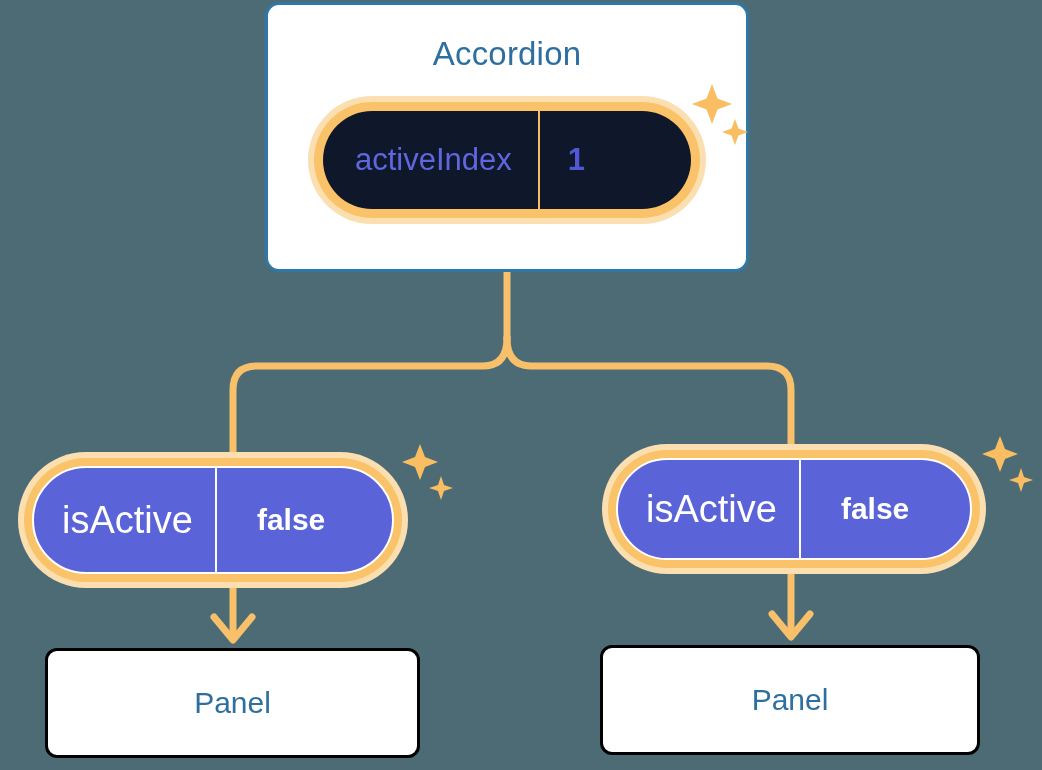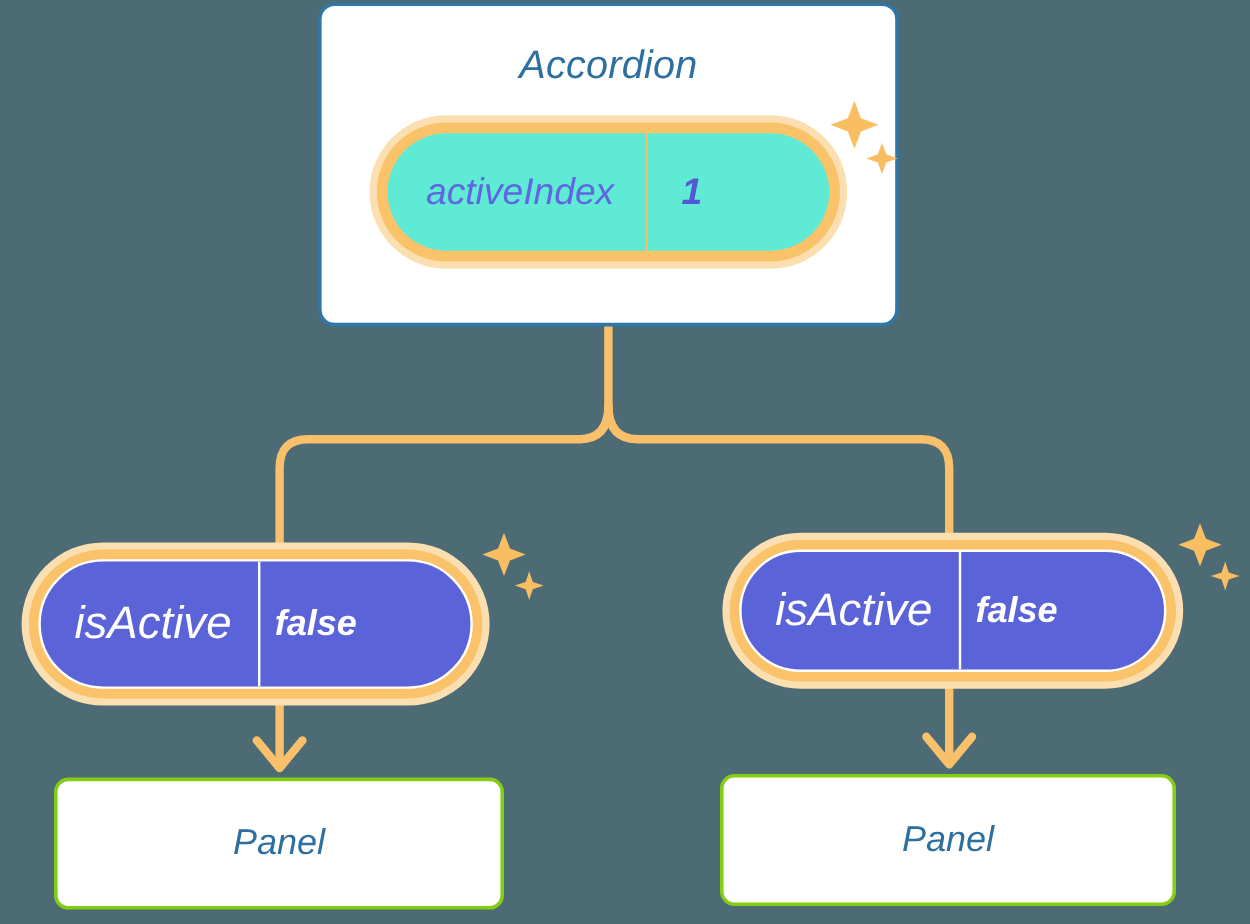--- a/index.html
+++ b/index.html
@@ -14,21 +14,20 @@
     background: #4d6b75;
     font-family: "Liberation Sans", "DejaVu Sans", sans-serif;
     position: relative;
   }
 
   #stage {
     position: absolute;
     inset: 0;
     width: 1042px;
     height: 770px;
-    font-style: italic;
   }
 
   
   #connectors {
     position: absolute;
     left: 0; top: 0;
     width: 1042px;
     height: 770px;
     z-index: 1;
     pointer-events: none;
@@ -90,21 +89,21 @@
     width: 100%;
     height: 100%;
     border-radius: 999px;
     display: flex;
     align-items: stretch;
     overflow: hidden;
   }
 
   
   #accordion-state .pill-inner {
-    background: #5eead4;
+    background: #0f172a;
   }
   #accordion-state .pill-ring { padding: 9px; }
 
   
   .pill-purple .pill-inner {
     background: #5b63d8;
     border: 2px solid #ffffff;
   }
 
   .pill-key, .pill-val {
@@ -132,21 +131,21 @@
 
   
   .pill-purple .pill-key {
     flex: 0 0 auto;
     padding: 0 22px 0 28px;
     font-size: 38px;
     color: #ffffff;
   }
   .pill-purple .pill-val {
     flex: 0 0 auto;
-    padding: 0 30px 0 12px;
+    padding: 0 30px 0 40px;
     font-size: 30px;
     font-weight: bold;
     color: #ffffff;
     border-left: 2px solid #ffffff;
   }
 
   #accordion-state {
     left: 308px;
     top: 96px;
     width: 398px;
@@ -164,21 +163,21 @@
     left: 602px;
     top: 444px;
     width: 384px;
     height: 130px;
   }
 
   
   .panel {
     position: absolute;
     background: #ffffff;
-    border: 3px solid #84cc16;
+    border: 3px solid #000000;
     border-radius: 12px;
     display: flex;
     align-items: center;
     justify-content: center;
     font-size: 30px;
     color: #2d6f9e;
     z-index: 3;
   }
 
   #left-panel {

